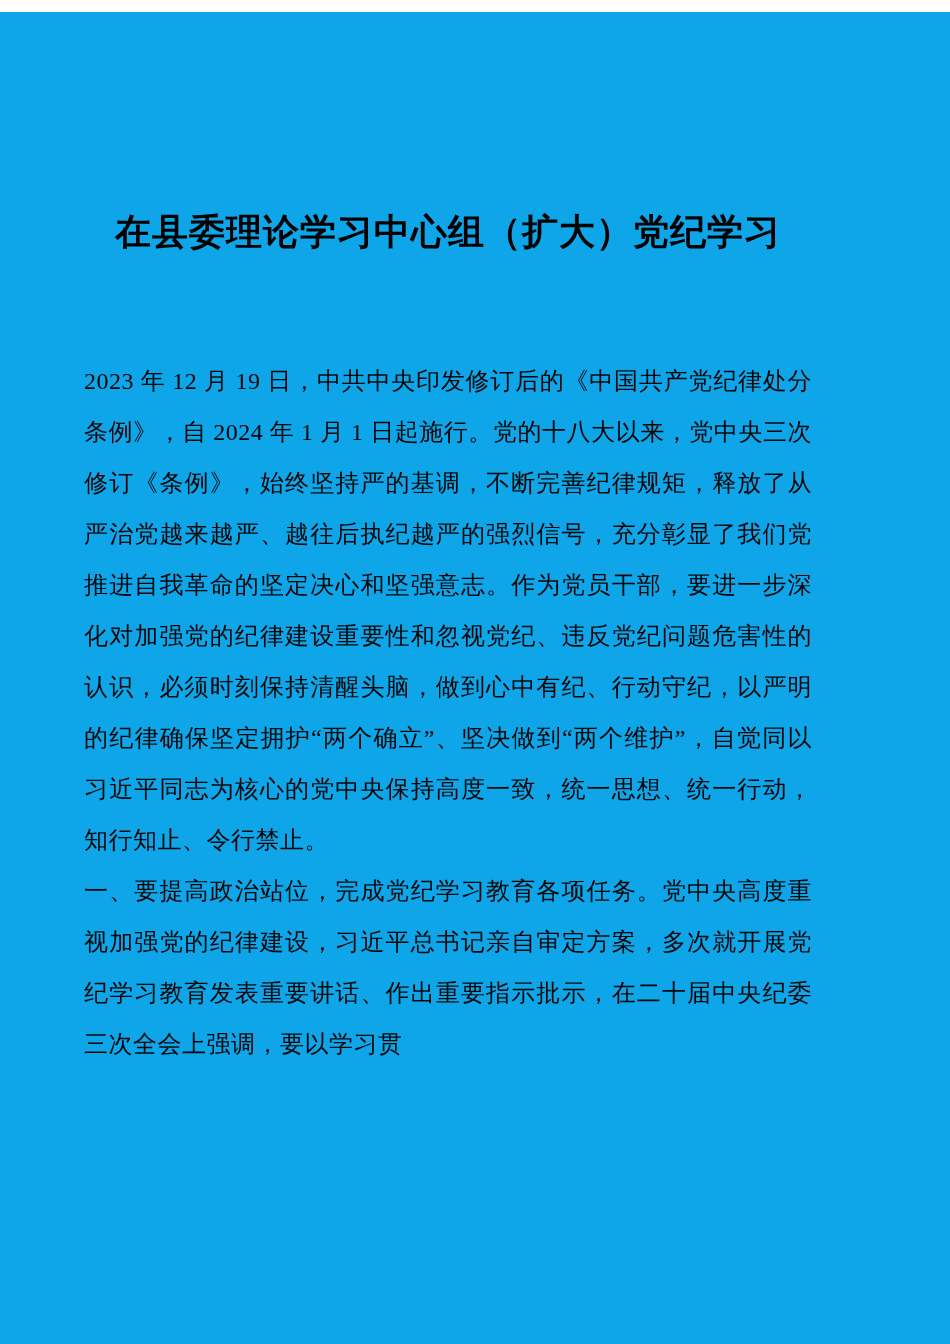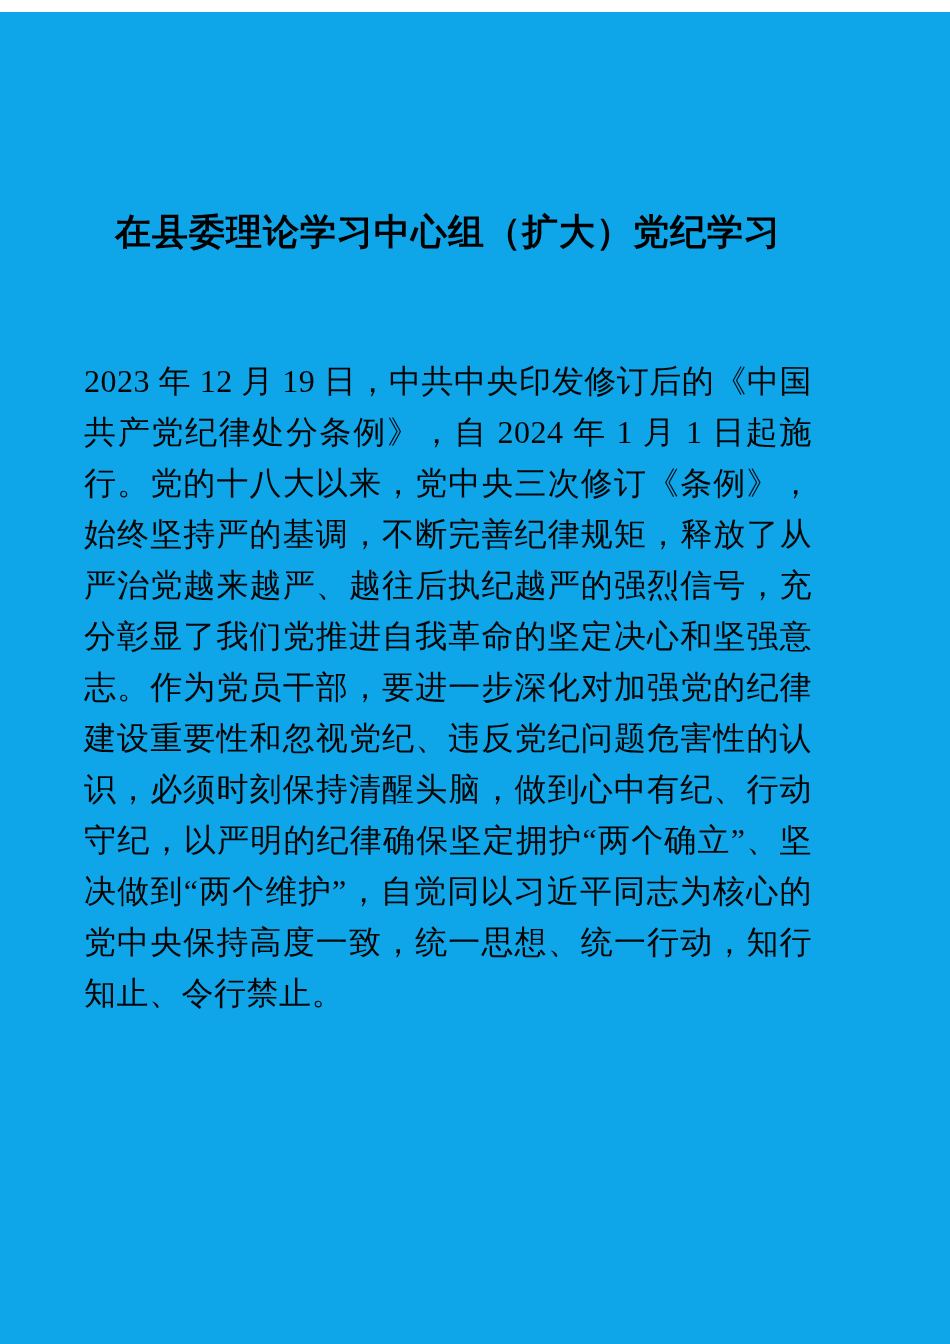--- a/index.html
+++ b/index.html
@@ -29,34 +29,35 @@
     color: #000000;
   }
   .title-line {
     display: block;
   }
   .title-line + .title-line {
     margin-top: 76px;
   }
   .doc-body {
     font-family: "Liberation Serif", "DejaVu Serif", serif;
-    font-size: 32px;
+    font-size: 24px;
     line-height: 51px;
     letter-spacing: 0.5px;
     text-align: justify;
     text-justify: inter-character;
     color: #060606;
   }
   .doc-body p {
     margin: 0;
   }
 </style>
 </head>
 <body>
 
 <div class="page">
   <h1 class="doc-title">
     <span class="title-line">在县委理论学习中心组（扩大）党纪学习</span>
   </h1>
   <div class="doc-body">
     <p>2023 年 12 月 19 日，中共中央印发修订后的《中国共产党纪律处分条例》，自 2024 年 1 月 1 日起施行。党的十八大以来，党中央三次修订《条例》，始终坚持严的基调，不断完善纪律规矩，释放了从严治党越来越严、越往后执纪越严的强烈信号，充分彰显了我们党推进自我革命的坚定决心和坚强意志。作为党员干部，要进一步深化对加强党的纪律建设重要性和忽视党纪、违反党纪问题危害性的认识，必须时刻保持清醒头脑，做到心中有纪、行动守纪，以严明的纪律确保坚定拥护“两个确立”、坚决做到“两个维护”，自觉同以习近平同志为核心的党中央保持高度一致，统一思想、统一行动，知行知止、令行禁止。</p>
+    <p>一、要提高政治站位，完成党纪学习教育各项任务。党中央高度重视加强党的纪律建设，习近平总书记亲自审定方案，多次就开展党纪学习教育发表重要讲话、作出重要指示批示，在二十届中央纪委三次全会上强调，要以学习贯</p>
   </div>
 </div>
 
 </body></html>

